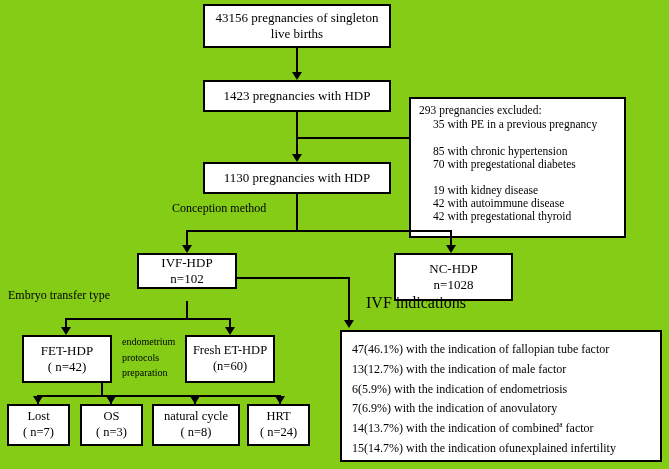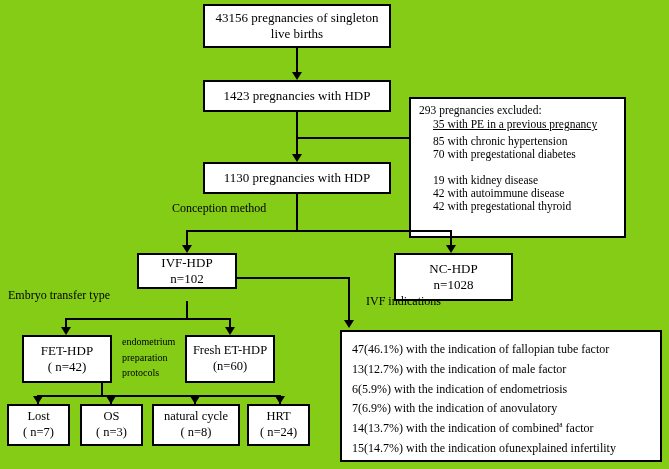--- a/index.html
+++ b/index.html
@@ -41,21 +41,21 @@
   <div class="v" style="left:296px;top:112px;height:44px;"></div>
   <div class="arw" style="left:292px;top:154px;"></div>
   <div class="h" style="left:296px;top:137px;width:115px;"></div>
 
   <div class="box" style="left:203px;top:162px;width:188px;height:32px;font-size:13px;">
     <span class="ln">1130 pregnancies with HDP</span>
   </div>
 
   <div class="listbox" style="left:409px;top:97px;width:217px;height:141px;font-size:11.5px;padding:5px 0 0 8px;">
     <span class="ln" style="margin-bottom:2px;">293 pregnancies excluded:</span>
-    <span class="ln" style="padding-left:14px;margin-bottom:5px;text-decoration:underline;">35 with PE in a previous pregnancy</span>
+    <span class="ln" style="padding-left:14px;margin-bottom:15px;">35 with PE in a previous pregnancy</span>
     <span class="ln" style="padding-left:14px;margin-bottom:1px;">85 with chronic hypertension</span>
     <span class="ln" style="padding-left:14px;margin-bottom:14px;">70 with pregestational diabetes</span>
     <span class="ln" style="padding-left:14px;margin-bottom:1px;">19 with kidney disease</span>
     <span class="ln" style="padding-left:14px;margin-bottom:1px;">42 with autoimmune disease</span>
     <span class="ln" style="padding-left:14px;">42 with pregestational thyroid</span>
   </div>
 
   <div class="lbl" style="left:172px;top:201px;font-size:12px;">
     <span class="ln">Conception method</span>
   </div>
@@ -78,40 +78,40 @@
   </div>
 
   <div class="h" style="left:237px;top:277px;width:113px;"></div>
   <div class="v" style="left:348px;top:277px;height:45px;"></div>
   <div class="arw" style="left:344px;top:320px;"></div>
 
   <div class="lbl" style="left:8px;top:288px;font-size:12px;">
     <span class="ln">Embryo transfer type</span>
   </div>
 
-  <div class="lbl" style="left:366px;top:294px;font-size:12px;">
+  <div class="lbl" style="left:366px;top:294px;font-size:16px;">
     <span class="ln">IVF indications</span>
   </div>
 
   <div class="v" style="left:186px;top:301px;height:17px;"></div>
   <div class="h" style="left:65px;top:318px;width:165px;"></div>
   <div class="v" style="left:65px;top:318px;height:12px;"></div>
   <div class="arw" style="left:61px;top:327px;"></div>
   <div class="v" style="left:229px;top:318px;height:12px;"></div>
   <div class="arw" style="left:225px;top:327px;"></div>
 
   <div class="box" style="left:22px;top:335px;width:90px;height:48px;font-size:13px;">
     <span class="ln">FET-HDP</span>
     <span class="ln">( n=42)</span>
   </div>
 
   <div class="lbl" style="left:122px;top:334px;font-size:10px;line-height:1.55;">
     <span class="ln">endometrium</span>
+    <span class="ln">protocols</span>
     <span class="ln">preparation</span>
-    <span class="ln">protocols</span>
   </div>
 
   <div class="box" style="left:185px;top:335px;width:90px;height:48px;font-size:12.5px;">
     <span class="ln">Fresh ET-HDP</span>
     <span class="ln">(n=60)</span>
   </div>
 
   <div class="v" style="left:101px;top:383px;height:12px;"></div>
   <div class="h" style="left:37px;top:395px;width:242px;"></div>
   <div class="v" style="left:37px;top:395px;height:10px;"></div>

